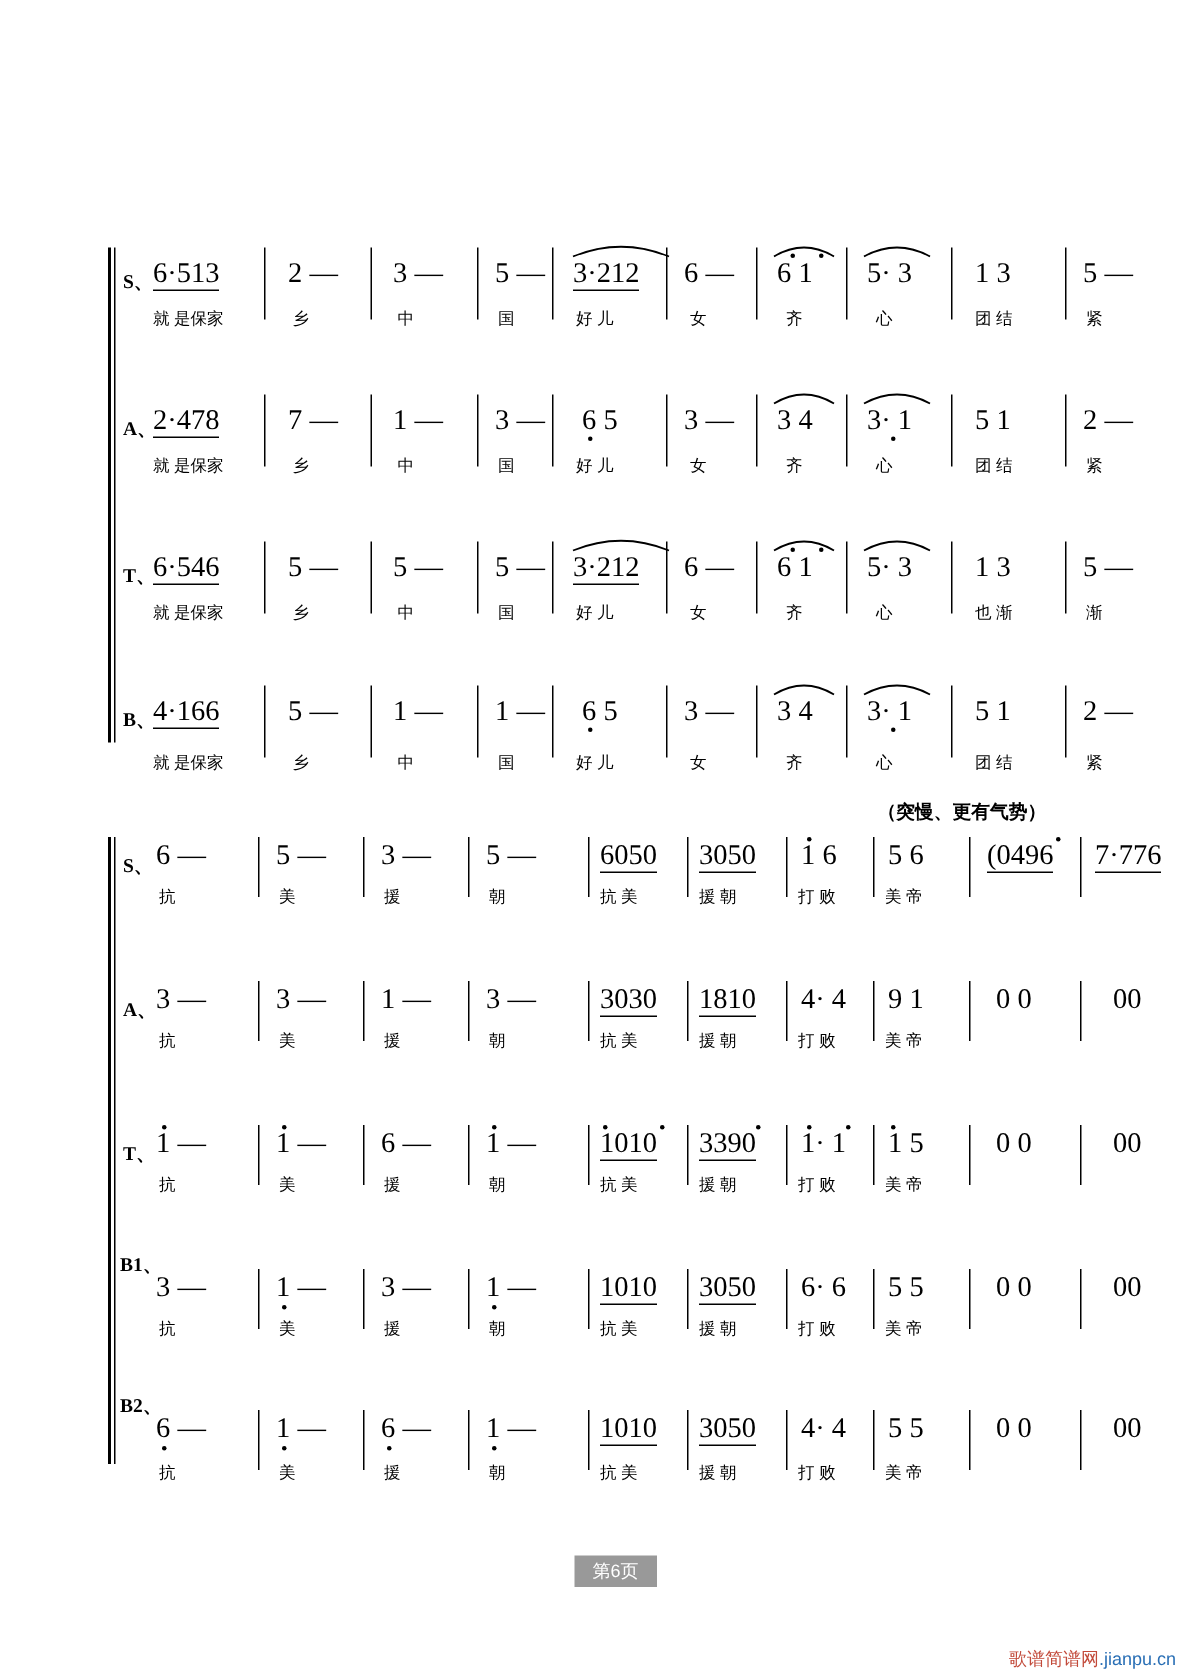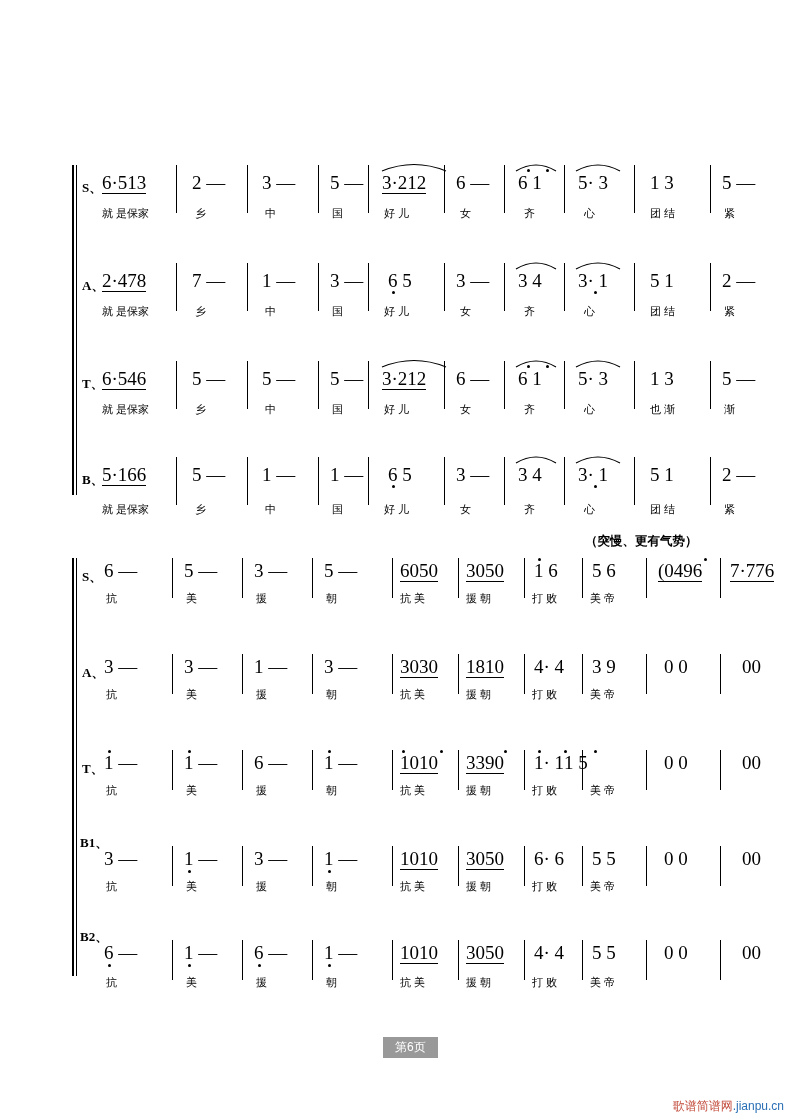--- a/index.html
+++ b/index.html
@@ -224,21 +224,21 @@
       <div class="lyr" style="left:312px;top:42px;">好 儿</div>
       <div class="lyr" style="left:388px;top:42px;">女</div>
       <div class="lyr" style="left:452px;top:42px;">齐</div>
       <div class="lyr" style="left:512px;top:42px;">心</div>
       <div class="lyr" style="left:578px;top:42px;">也 渐</div>
       <div class="lyr" style="left:652px;top:42px;">渐</div>
     </div>
 
     <div class="voice" style="left:0;top:292px;">
       <div class="vlabel" style="left:10px;top:14px;">B、</div>
-      <div class="note under" style="left:30px;top:8px;">5·166</div>
+      <div class="note under" style="left:30px;top:8px;">4·166</div>
       <div class="note" style="left:120px;top:8px;">5 —</div>
       <div class="note" style="left:190px;top:8px;">1 —</div>
       <div class="note" style="left:258px;top:8px;">1 —</div>
       <div class="note" style="left:316px;top:8px;">6 5</div>
       <div class="note" style="left:384px;top:8px;">3 —</div>
       <div class="note" style="left:446px;top:8px;">3 4</div>
       <div class="note" style="left:506px;top:8px;">3· 1</div>
       <div class="note" style="left:578px;top:8px;">5 1</div>
       <div class="note" style="left:650px;top:8px;">2 —</div>
       <div class="dotover" style="left:320px;top:28px;"></div>
@@ -348,21 +348,21 @@
 
     <div class="voice" style="left:0;top:96px;">
       <div class="vlabel" style="left:10px;top:10px;">A、</div>
       <div class="note" style="left:32px;top:3px;">3 —</div>
       <div class="note" style="left:112px;top:3px;">3 —</div>
       <div class="note" style="left:182px;top:3px;">1 —</div>
       <div class="note" style="left:252px;top:3px;">3 —</div>
       <div class="note under" style="left:328px;top:3px;">3030</div>
       <div class="note under" style="left:394px;top:3px;">1810</div>
       <div class="note" style="left:462px;top:3px;">4· 4</div>
-      <div class="note" style="left:520px;top:3px;">3 9</div>
+      <div class="note" style="left:520px;top:3px;">9 1</div>
       <div class="note" style="left:592px;top:3px;">0 0</div>
       <div class="note" style="left:670px;top:3px;">00</div>
       <div class="lyr" style="left:34px;top:34px;">抗</div>
       <div class="lyr" style="left:114px;top:34px;">美</div>
       <div class="lyr" style="left:184px;top:34px;">援</div>
       <div class="lyr" style="left:254px;top:34px;">朝</div>
       <div class="lyr" style="left:328px;top:34px;">抗 美</div>
       <div class="lyr" style="left:394px;top:34px;">援 朝</div>
       <div class="lyr" style="left:460px;top:34px;">打 败</div>
       <div class="lyr" style="left:518px;top:34px;">美 帝</div>
@@ -370,21 +370,21 @@
 
     <div class="voice" style="left:0;top:192px;">
       <div class="vlabel" style="left:10px;top:10px;">T、</div>
       <div class="note" style="left:32px;top:3px;">1 —</div>
       <div class="note" style="left:112px;top:3px;">1 —</div>
       <div class="note" style="left:182px;top:3px;">6 —</div>
       <div class="note" style="left:252px;top:3px;">1 —</div>
       <div class="note under" style="left:328px;top:3px;">1010</div>
       <div class="note under" style="left:394px;top:3px;">3390</div>
       <div class="note" style="left:462px;top:3px;">1· 1</div>
-      <div class="note" style="left:492px;top:3px;text-align:right;">1 5</div>
+      <div class="note" style="left:520px;top:3px;text-align:right;">1 5</div>
       <div class="note" style="left:592px;top:3px;">0 0</div>
       <div class="note" style="left:670px;top:3px;">00</div>
       <div class="dotover" style="left:36px;top:0px;"></div>
       <div class="dotover" style="left:116px;top:0px;"></div>
       <div class="dotover" style="left:256px;top:0px;"></div>
       <div class="dotover" style="left:330px;top:0px;"></div>
       <div class="dotover" style="left:368px;top:0px;"></div>
       <div class="dotover" style="left:432px;top:0px;"></div>
       <div class="dotover" style="left:466px;top:0px;"></div>
       <div class="dotover" style="left:492px;top:0px;"></div>

